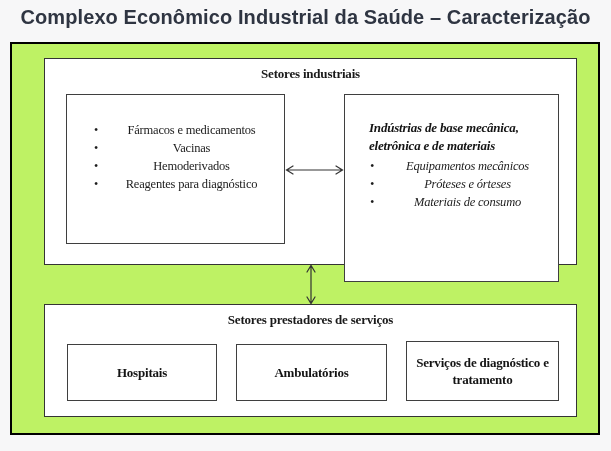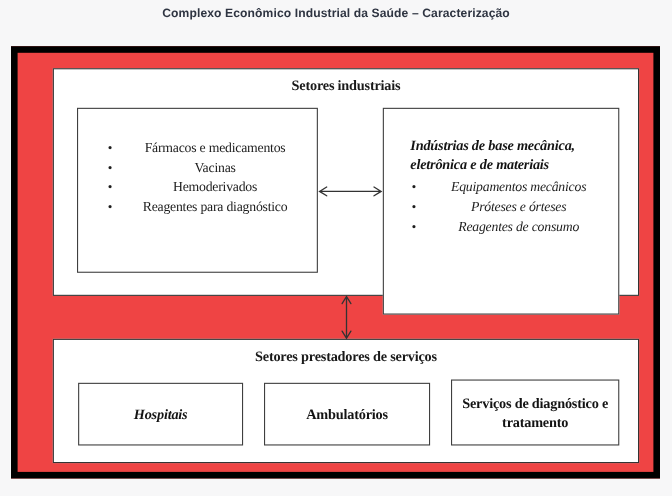--- a/index.html
+++ b/index.html
@@ -9,30 +9,30 @@
     font-family: "Liberation Serif", "DejaVu Serif", serif;
     overflow: hidden;
     position: relative;
   }
   .page-title {
     position: absolute;
     top: 6px; left: 0; width: 611px;
     text-align: center;
     font-family: "Liberation Sans", "DejaVu Sans", sans-serif;
     font-weight: bold;
-    font-size: 11px;
+    font-size: 20px;
     color: #2f3542;
     letter-spacing: 0.1px;
   }
   .panel {
     position: absolute;
     left: 10px; top: 42px;
     width: 590px; height: 393px;
-    background: #ef4444;
-    border: 6px solid #000000;
+    background: #bef264;
+    border: 2px solid #000000;
   }
   .box {
     position: absolute;
     border: 1px solid #3f3f3f;
     background: #fff;
   }
   .outer-box { border-color: #343434; }
   .section-title {
     position: absolute;
     top: 7px; left: 0; right: 0;
@@ -79,21 +79,21 @@
     display: flex;
     align-items: center;
     justify-content: center;
     text-align: center;
     font-weight: bold;
     font-size: 13px;
     line-height: 17px;
     color: #141414;
     letter-spacing: -0.2px;
   }
-  .box-hospitais    { left: 55px;  top: 300px; width: 150px; height: 57px; font-style: italic; }
+  .box-hospitais    { left: 55px;  top: 300px; width: 150px; height: 57px; }
   .box-ambulatorios { left: 224px; top: 300px; width: 151px; height: 57px; }
   .box-diagnostico  { left: 394px; top: 297px; width: 153px; height: 60px; padding: 0 8px; }
   .arrow-layer {
     position: absolute;
     left: 0; top: 0;
     width: 588px; height: 389px;
     pointer-events: none;
   }
 </style>
 </head>
@@ -117,21 +117,21 @@
   </div>
 
   <div class="box box-mech">
     <div class="inner-heading">
       <span>Indústrias de base mecânica,</span><br>
       <span>eletrônica e de materiais</span>
     </div>
     <ul class="bullets">
       <li>Equipamentos mecânicos</li>
       <li>Próteses e órteses</li>
-      <li>Reagentes de consumo</li>
+      <li>Materiais de consumo</li>
     </ul>
   </div>
 
   <div class="box outer-box box-services">
     <div class="section-title">Setores prestadores de serviços</div>
   </div>
 
   <div class="box service-box box-hospitais">Hospitais</div>
   <div class="box service-box box-ambulatorios">Ambulatórios</div>
   <div class="box service-box box-diagnostico">Serviços de diagnóstico e tratamento</div>

